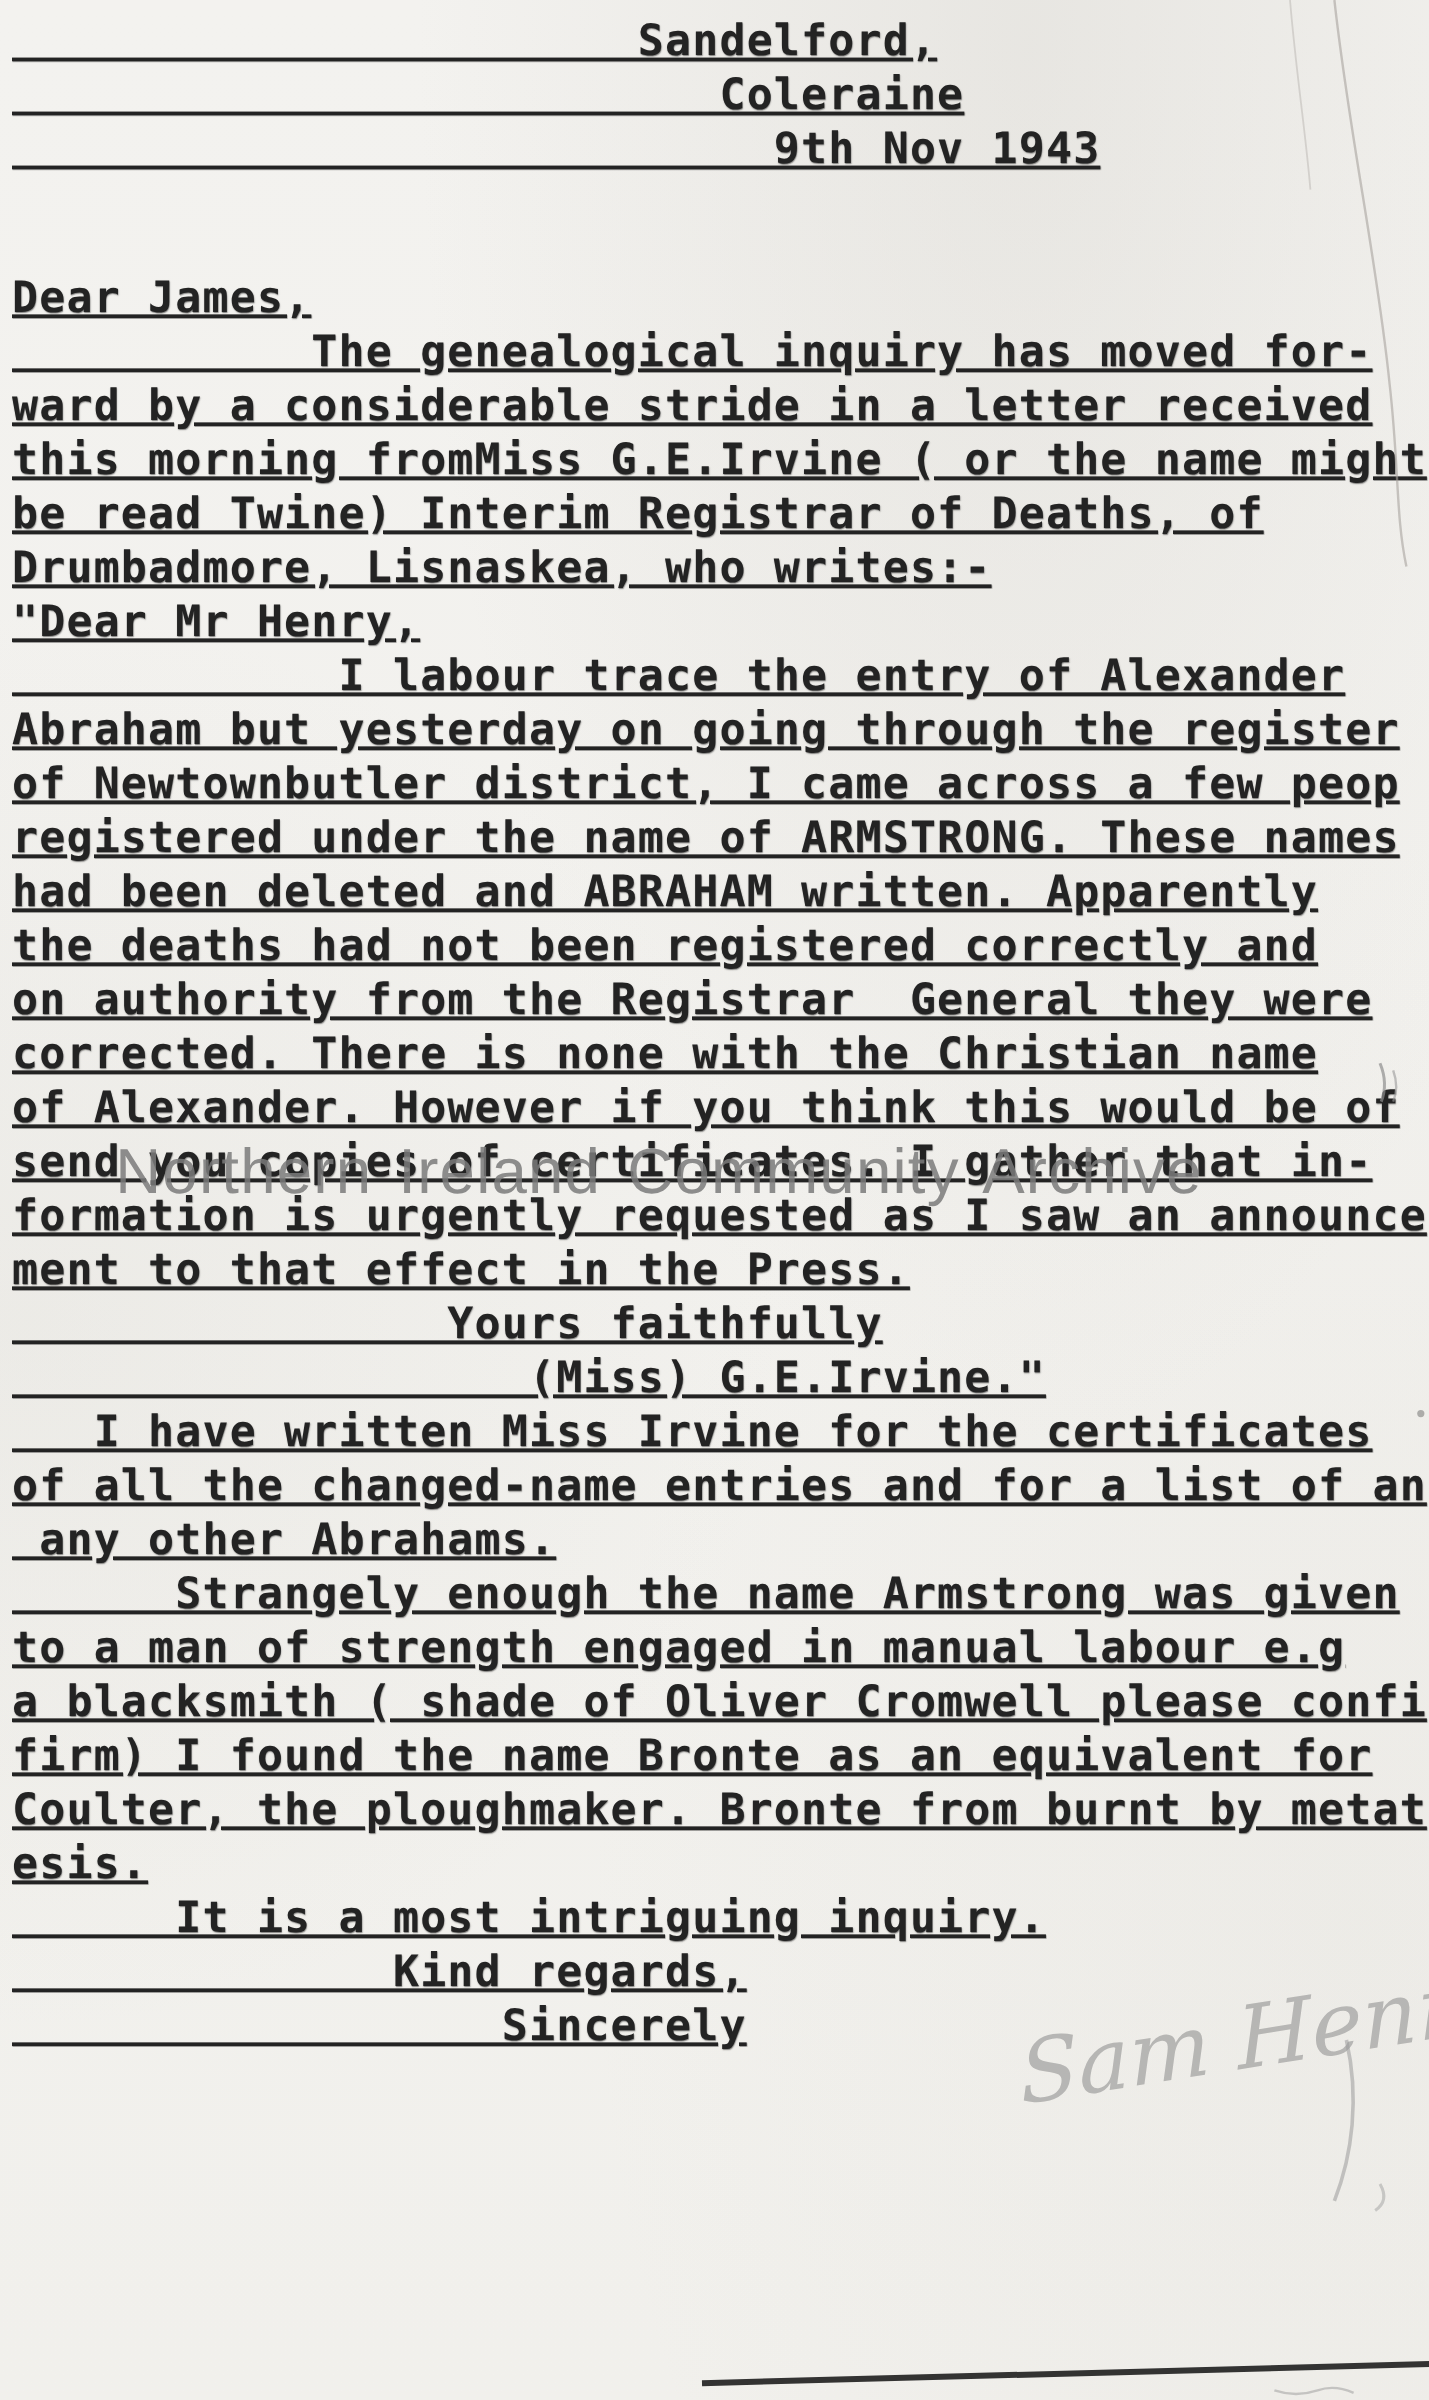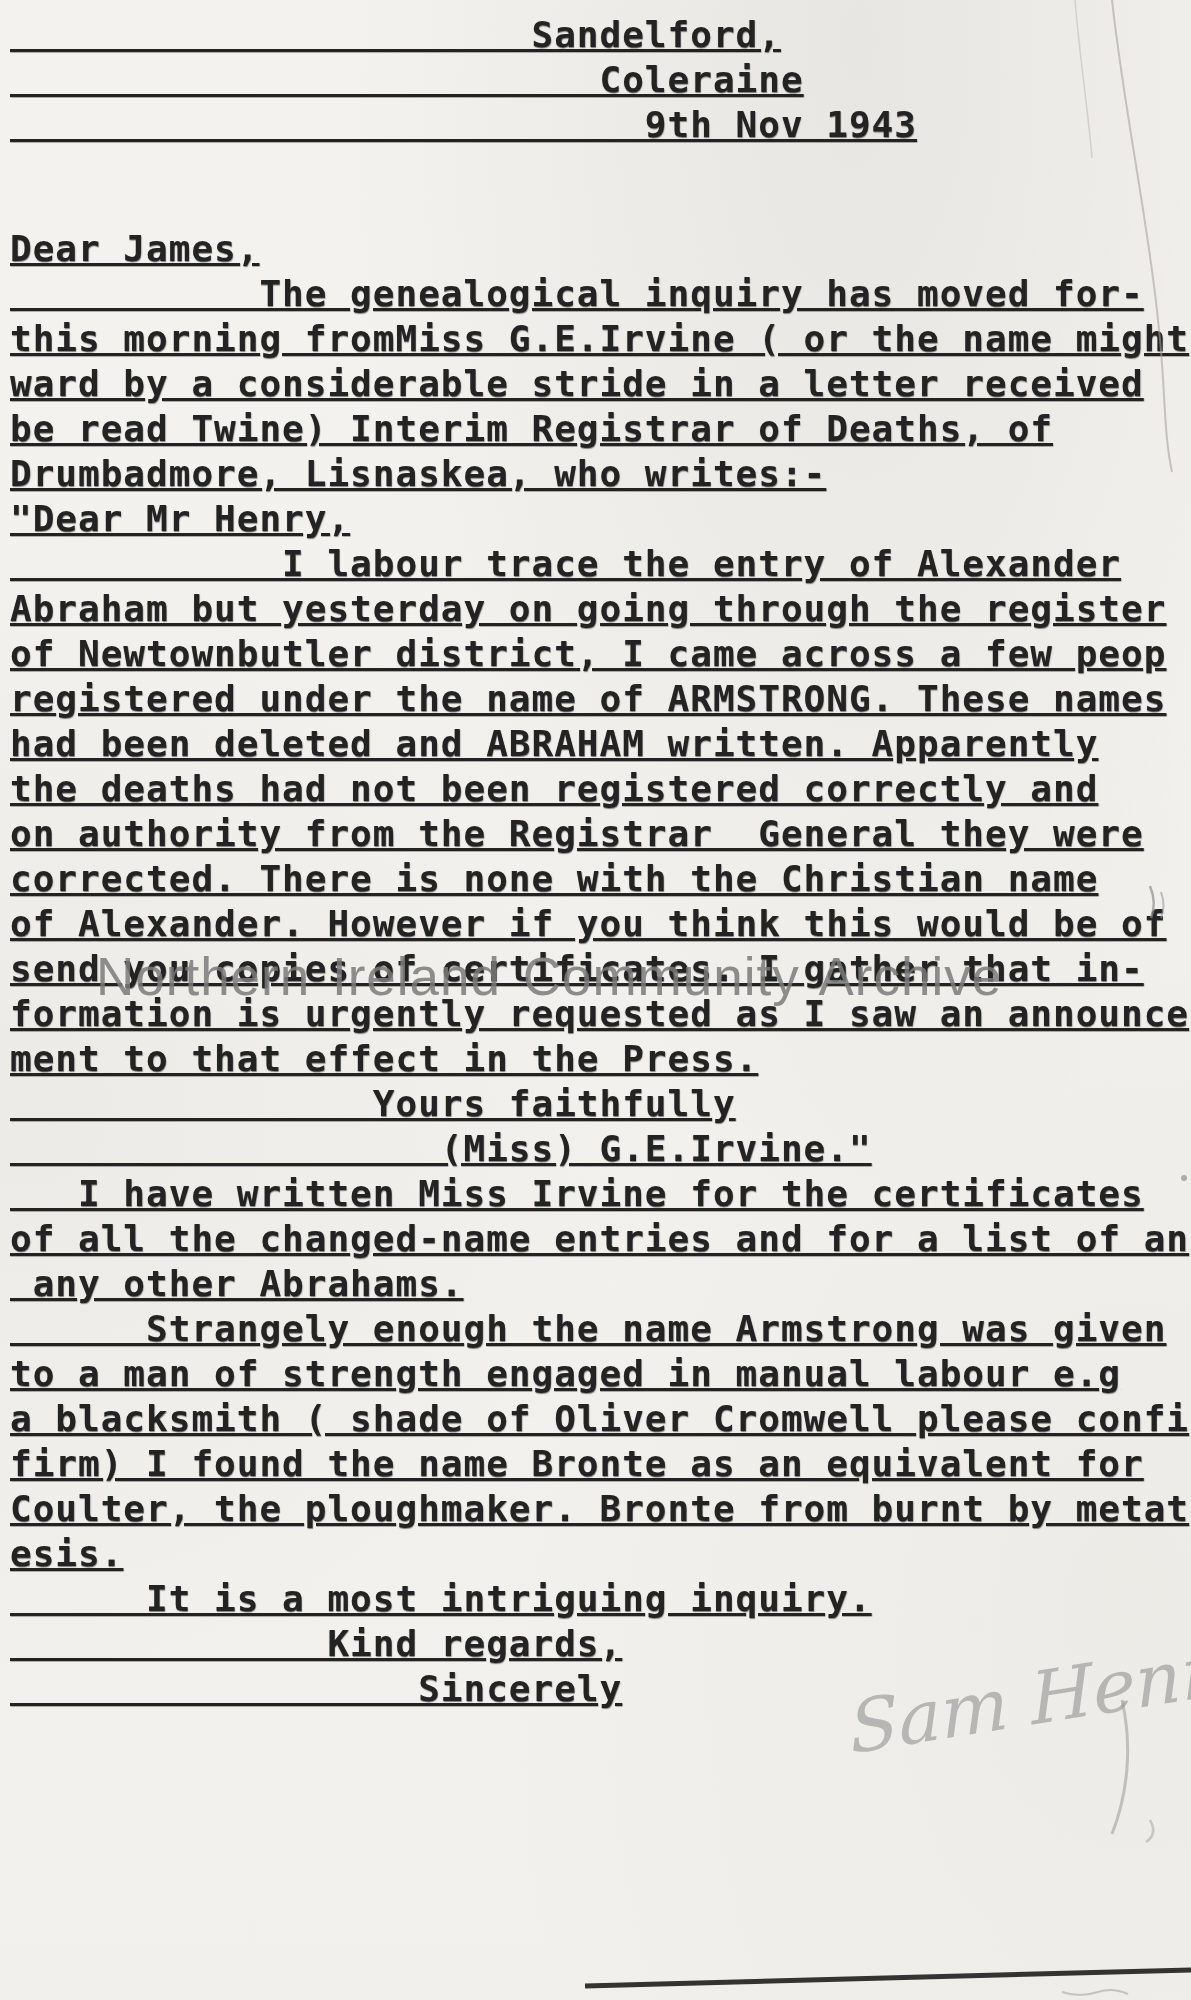--- a/index.html
+++ b/index.html
@@ -43,22 +43,22 @@
 
   <div class="typed heading">
       <div class="line">                       Sandelford,</div>
       <div class="line">                          Coleraine</div>
       <div class="line">                            9th Nov 1943</div>
     </div>
 
   <div class="typed body">
       <div class="line">Dear James,</div>
       <div class="line">           The genealogical inquiry has moved for-</div>
+      <div class="line">ward by a considerable stride in a letter received</div>
       <div class="line">this morning fromMiss G.E.Irvine ( or the name might</div>
-      <div class="line">ward by a considerable stride in a letter received</div>
       <div class="line">be read Twine) Interim Registrar of Deaths, of</div>
       <div class="line">Drumbadmore, Lisnaskea, who writes:-</div>
       <div class="line">"Dear Mr Henry,</div>
       <div class="line">            I labour trace the entry of Alexander</div>
       <div class="line">Abraham but yesterday on going through the register</div>
       <div class="line">of Newtownbutler district, I came across a few peop</div>
       <div class="line">registered under the name of ARMSTRONG. These names</div>
       <div class="line">had been deleted and ABRAHAM written. Apparently</div>
       <div class="line">the deaths had not been registered correctly and</div>
       <div class="line">on authority from the Registrar  General they were</div>

